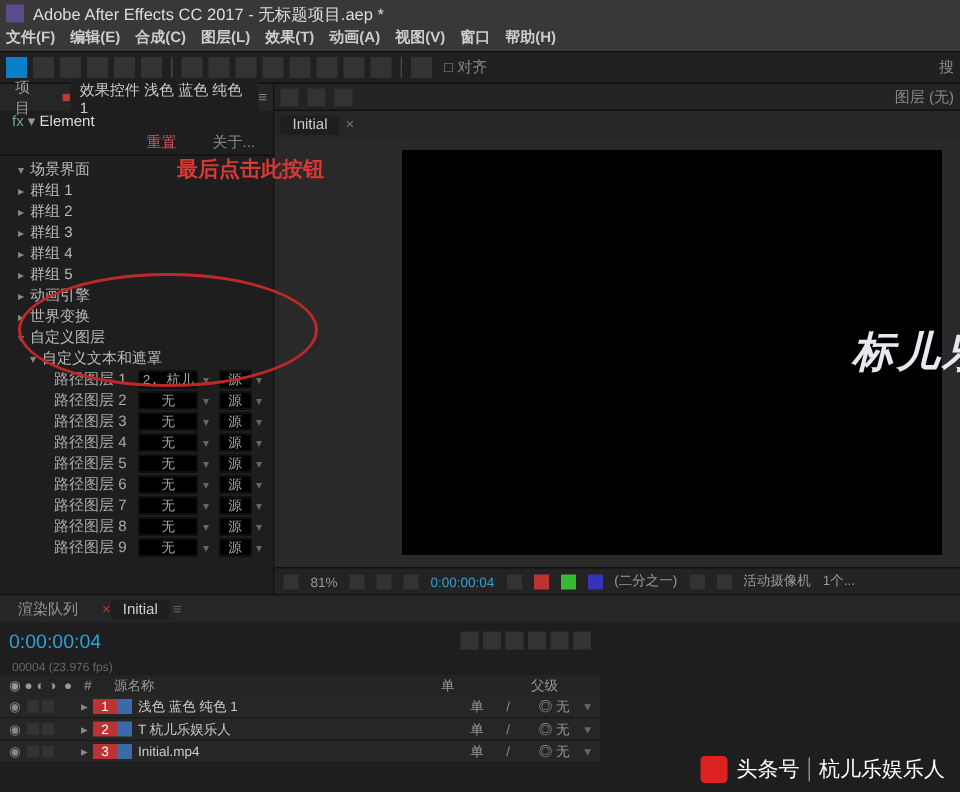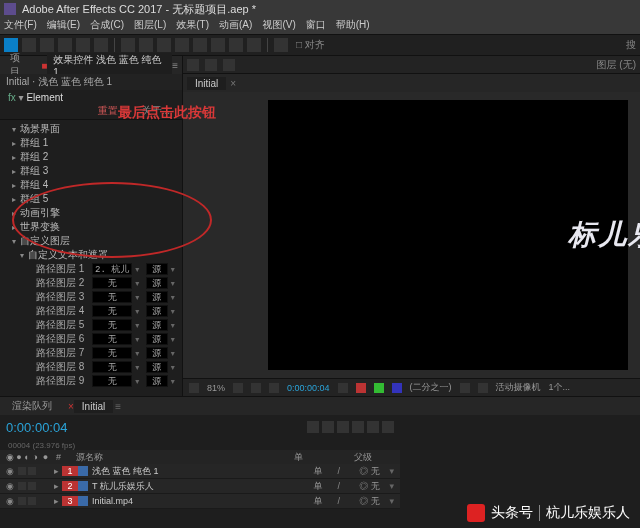--- a/index.html
+++ b/index.html
@@ -1,19 +1,19 @@
 <!DOCTYPE html>
 <html><head>
 <meta charset="utf-8">
 <style>
 * { margin: 0; padding: 0; box-sizing: border-box; font-family: "Microsoft YaHei", Arial, sans-serif; }
 body { background: #1a1a1a; color: #ccc; font-size: 10px; width: 640px; height: 528px; overflow: hidden; position: relative; }
 .title-bar { background: #383838; height: 18px; display: flex; align-items: center; padding: 0 4px; color: #ddd; font-size: 11px; }
 .title-bar .ae-icon { width: 12px; height: 12px; background: #5d4c8d; margin-right: 6px; }
-.menu-bar { background: #383838; height: 16px; display: flex; padding: 0 4px; font-size: 10px; color: #ccc; }
+.menu-bar { background: #383838; height: 16px; display: flex; padding: 0 4px; font-size: 10px; color: #ccc; font-weight: bold; }
 .menu-bar span { margin-right: 10px; cursor: default; }
 .toolbar { background: #202020; height: 22px; border-top: 1px solid #111; border-bottom: 1px solid #111; display: flex; align-items: center; padding: 0 4px; gap: 4px; }
 .toolbar .tool { width: 14px; height: 14px; background: #333; display: inline-block; }
 .toolbar .tool.active { background: #0a7fc7; }
 .toolbar .sep { width: 1px; height: 14px; background: #444; margin: 0 2px; }
 .toolbar .label { color: #888; font-size: 10px; margin-left: 4px; }
 .main-area { display: flex; height: 340px; }
 .left-panel { width: 183px; background: #1e1e1e; border-right: 1px solid #111; display: flex; flex-direction: column; }
 .panel-head { height: 18px; background: #262626; display: flex; align-items: center; font-size: 10px; padding: 0 4px; color: #999; }
 .panel-head .tab { padding: 0 6px; }
@@ -126,21 +126,20 @@
 
 <div class="main-area">
   <div class="left-panel">
     <div class="panel-head">
       <span class="tab">项目</span>
       <span style="width:6px"></span>
       <span style="color:#c33">■</span>
       <span class="tab active">效果控件 浅色 蓝色 纯色 1</span>
       <span class="x">≡</span>
     </div>
-    <div class="effect-header">Initial · 浅色 蓝色 纯色 1</div>
     <div class="tree-row">
       <span style="color:#6a8">fx</span>&nbsp;<span style="color:#999">▾</span>&nbsp;
       <span style="color:#ddd">Element</span>
     </div>
     <div class="effect-tabs">
       <span style="flex:1"></span>
       <span style="color:#c55">重置</span>
       <span>关于...</span>
     </div>
     <div class="tree">

